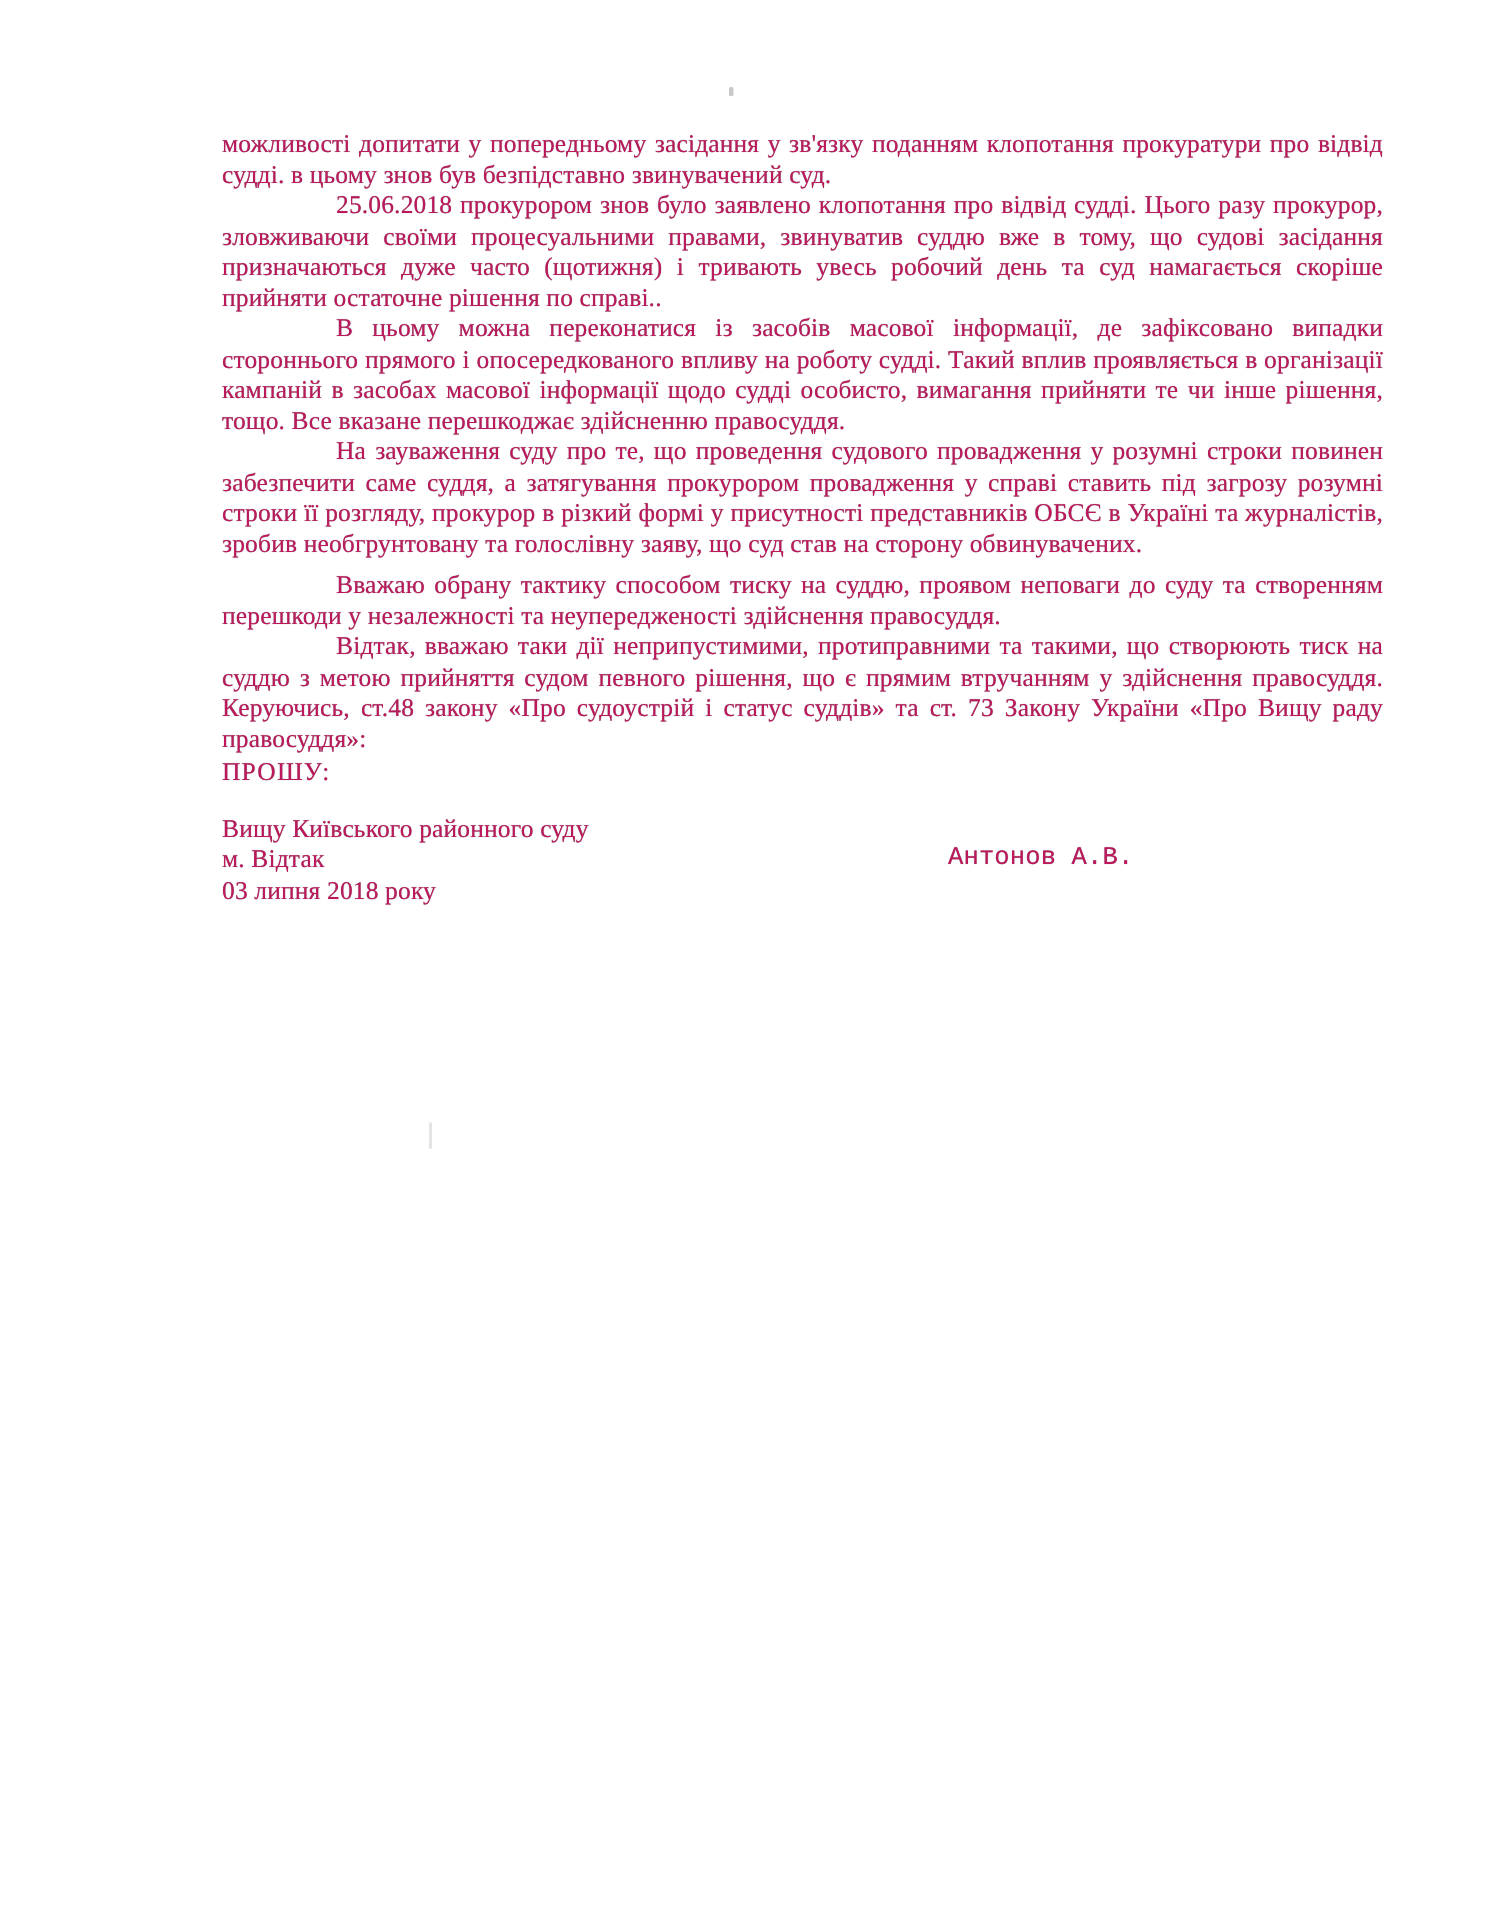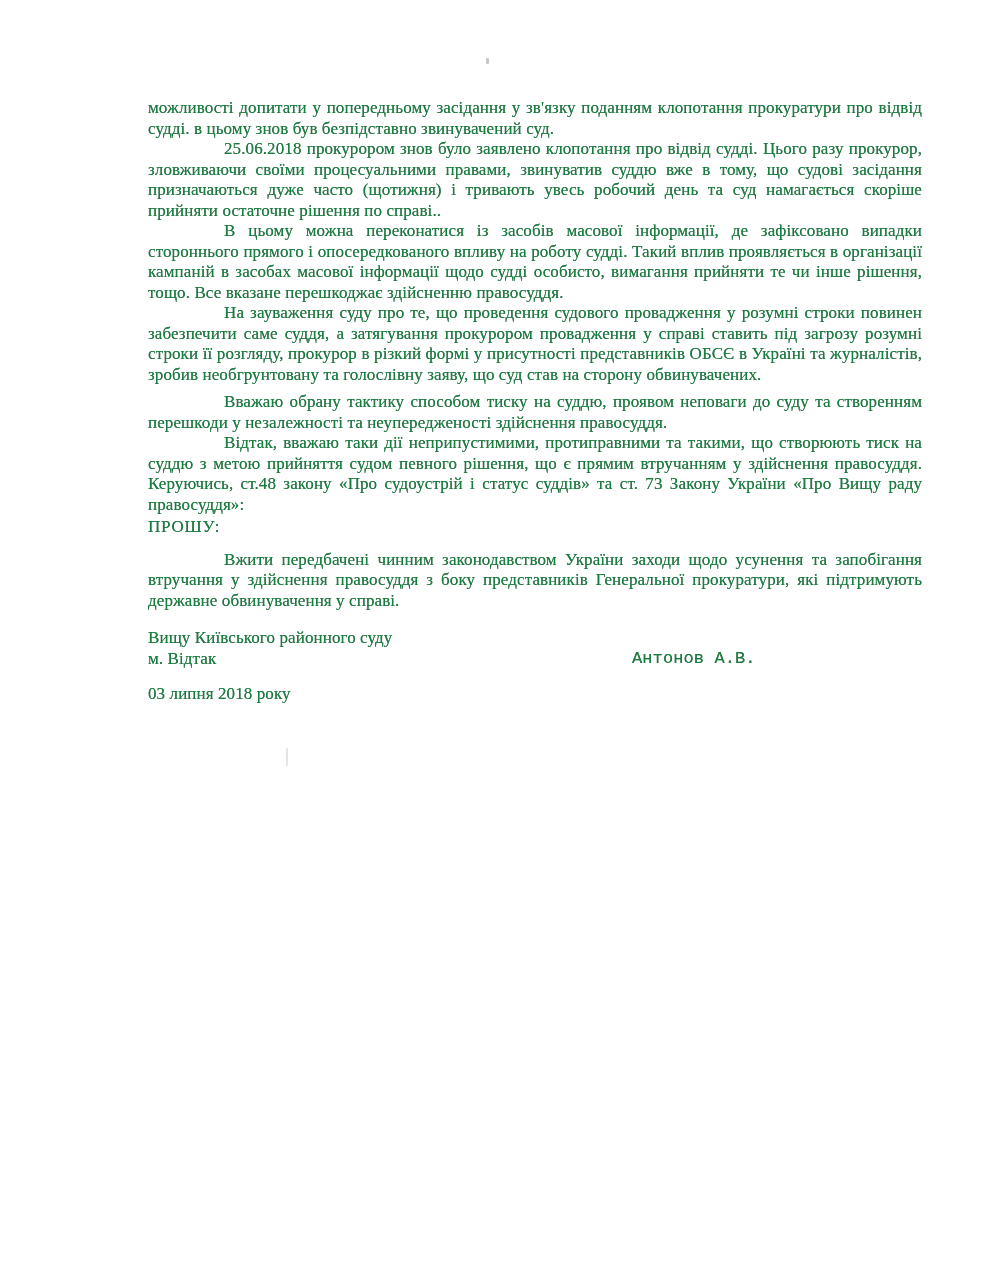--- a/index.html
+++ b/index.html
@@ -16,25 +16,25 @@
   }
   .sheet {
     position: absolute;
     inset: 0;
     background: #ffffff;
   }
   
   .textcol {
     position: absolute;
     left: 148px;
-    top: 98px;
+    top: 86px;
     width: 774px;
     font-size: 17px;
     line-height: 20.5px;
-    color: #15803d;
+    color: #be185d;
     text-align: justify;
     letter-spacing: 0.1px;
     text-shadow: 0 0 0.55px rgba(15, 15, 15, 0.55);
   }
   .para {
     margin: 0;
     text-indent: 76px;
   }
   .para.no-indent {
     text-indent: 0;
@@ -68,21 +68,20 @@
     height: 20.5px;
   }
   .sig-name {
     position: absolute;
     left: 484px;
     top: 0;
     white-space: nowrap;
     font-family: Liberation Mono, monospace;
   }
   .doc-date {
-    margin-top: 15px;
     text-align: left;
     text-indent: 0;
   }
   
   .artifact {
     position: absolute;
     pointer-events: none;
   }
   .artifact-speck {
     left: 486px;
@@ -120,21 +119,20 @@
     <p class="para">В цьому можна переконатися із засобів масової інформації, де зафіксовано випадки стороннього прямого і опосередкованого впливу на роботу судді. Такий вплив проявляється в організації кампаній в засобах масової інформації щодо судді особисто, вимагання прийняти те чи інше рішення, тощо. Все вказане перешкоджає здійсненню правосуддя.</p>
 
     <p class="para">На зауваження суду про те, що проведення судового провадження у розумні строки повинен забезпечити саме суддя, а затягування прокурором провадження у справі ставить під загрозу розумні строки її розгляду, прокурор в різкий формі у присутності представників ОБСЄ в Україні та журналістів, зробив необгрунтовану та голослівну заяву, що суд став на сторону обвинувачених.</p>
 
     <p class="para gap-before">Вважаю обрану тактику способом тиску на суддю, проявом неповаги до суду та створенням перешкоди у незалежності та неупередженості здійснення правосуддя.</p>
 
     <p class="para">Відтак, вважаю таки дії неприпустимими, протиправними та такими, що створюють тиск на суддю з метою прийняття судом певного рішення, що є прямим втручанням у здійснення правосуддя. Керуючись, ст.48 закону «Про судоустрій і статус суддів» та ст. 73 Закону України «Про Вищу раду правосуддя»:</p>
 
     <h2 class="request-heading">ПРОШУ:</h2>
 
-    <p class="para request">Вжити передбачені чинним законодавством України заходи щодо усунення та запобігання втручання у здійснення правосуддя з боку представників Генеральної прокуратури, які підтримують державне обвинувачення у справі.</p>
 
     <div class="signature">
       <div class="sig-line">Вищу Київського районного суду</div>
       <div class="sig-row">
         <span>м. Відтак</span>
         <span class="sig-name">Антонов А.В.</span>
       </div>
     </div>
 
     <div class="doc-date">03 липня 2018 року</div>

